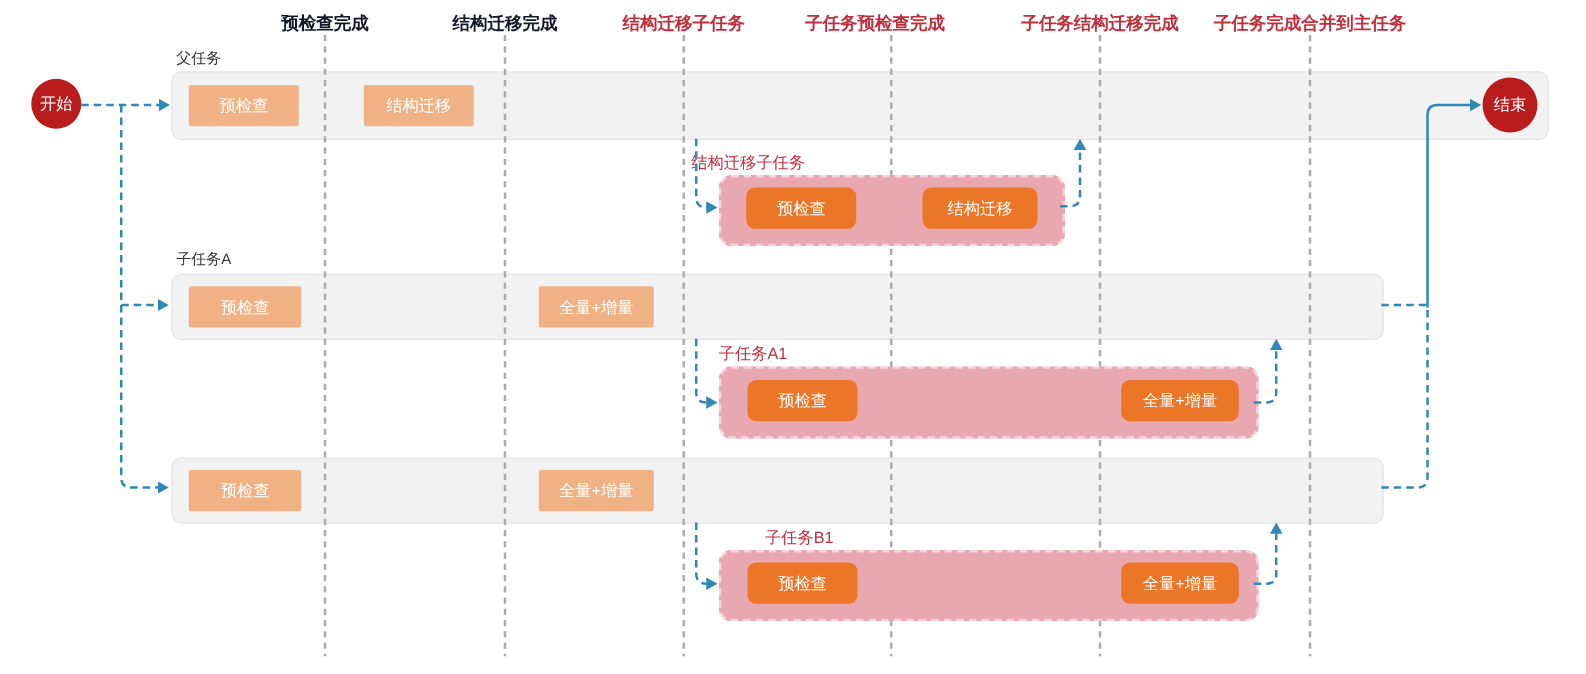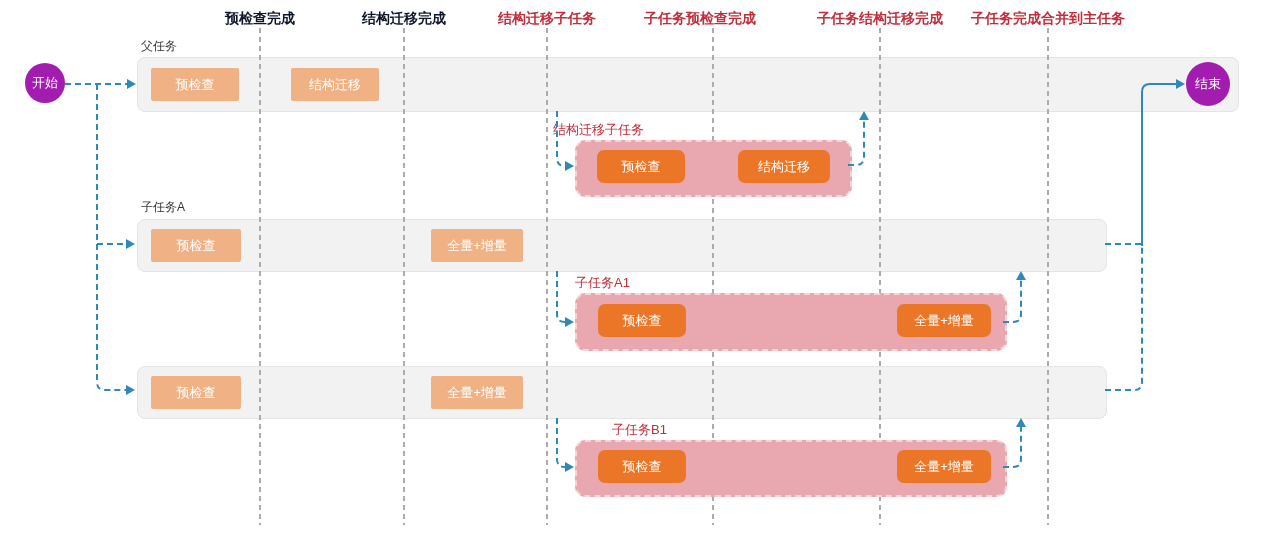--- a/index.html
+++ b/index.html
@@ -19,21 +19,21 @@
   .step{position:absolute;height:33px;background:#F0B185;border-radius:2px;color:#fff;
         font-size:13px;display:flex;align-items:center;justify-content:center;white-space:nowrap;}
 
   
   .subgroup{position:absolute;background:#E9A7B0;border:2px dashed #F6D4D9;border-radius:10px;z-index:3;}
   .subgroup-label{position:absolute;font-size:13px;color:#C02F3C;white-space:nowrap;z-index:3;}
   .substep{position:absolute;height:33px;background:#EC7627;border-radius:7px;color:#fff;
            font-size:13px;display:flex;align-items:center;justify-content:center;white-space:nowrap;}
 
   
-  .node-circle{position:absolute;background:#a21caf;border-radius:50%;color:#fff;font-size:13px;
+  .node-circle{position:absolute;background:#b91c1c;border-radius:50%;color:#fff;font-size:13px;
                display:flex;align-items:center;justify-content:center;z-index:5;}
 
   
   .layer{position:absolute;left:0;top:0;pointer-events:none;}
   #gridlines{z-index:2;}
   #connectors{z-index:4;}
 </style>
 </head>
 <body>
 

